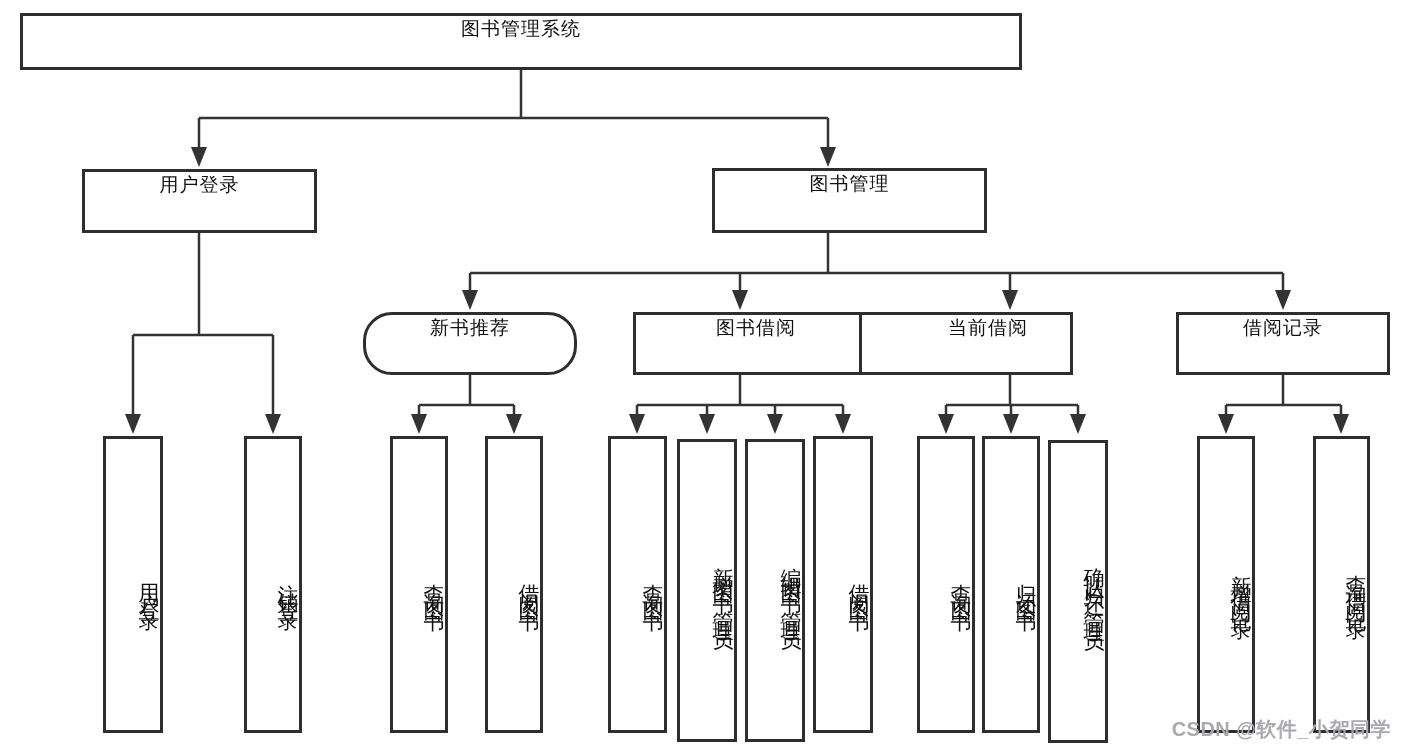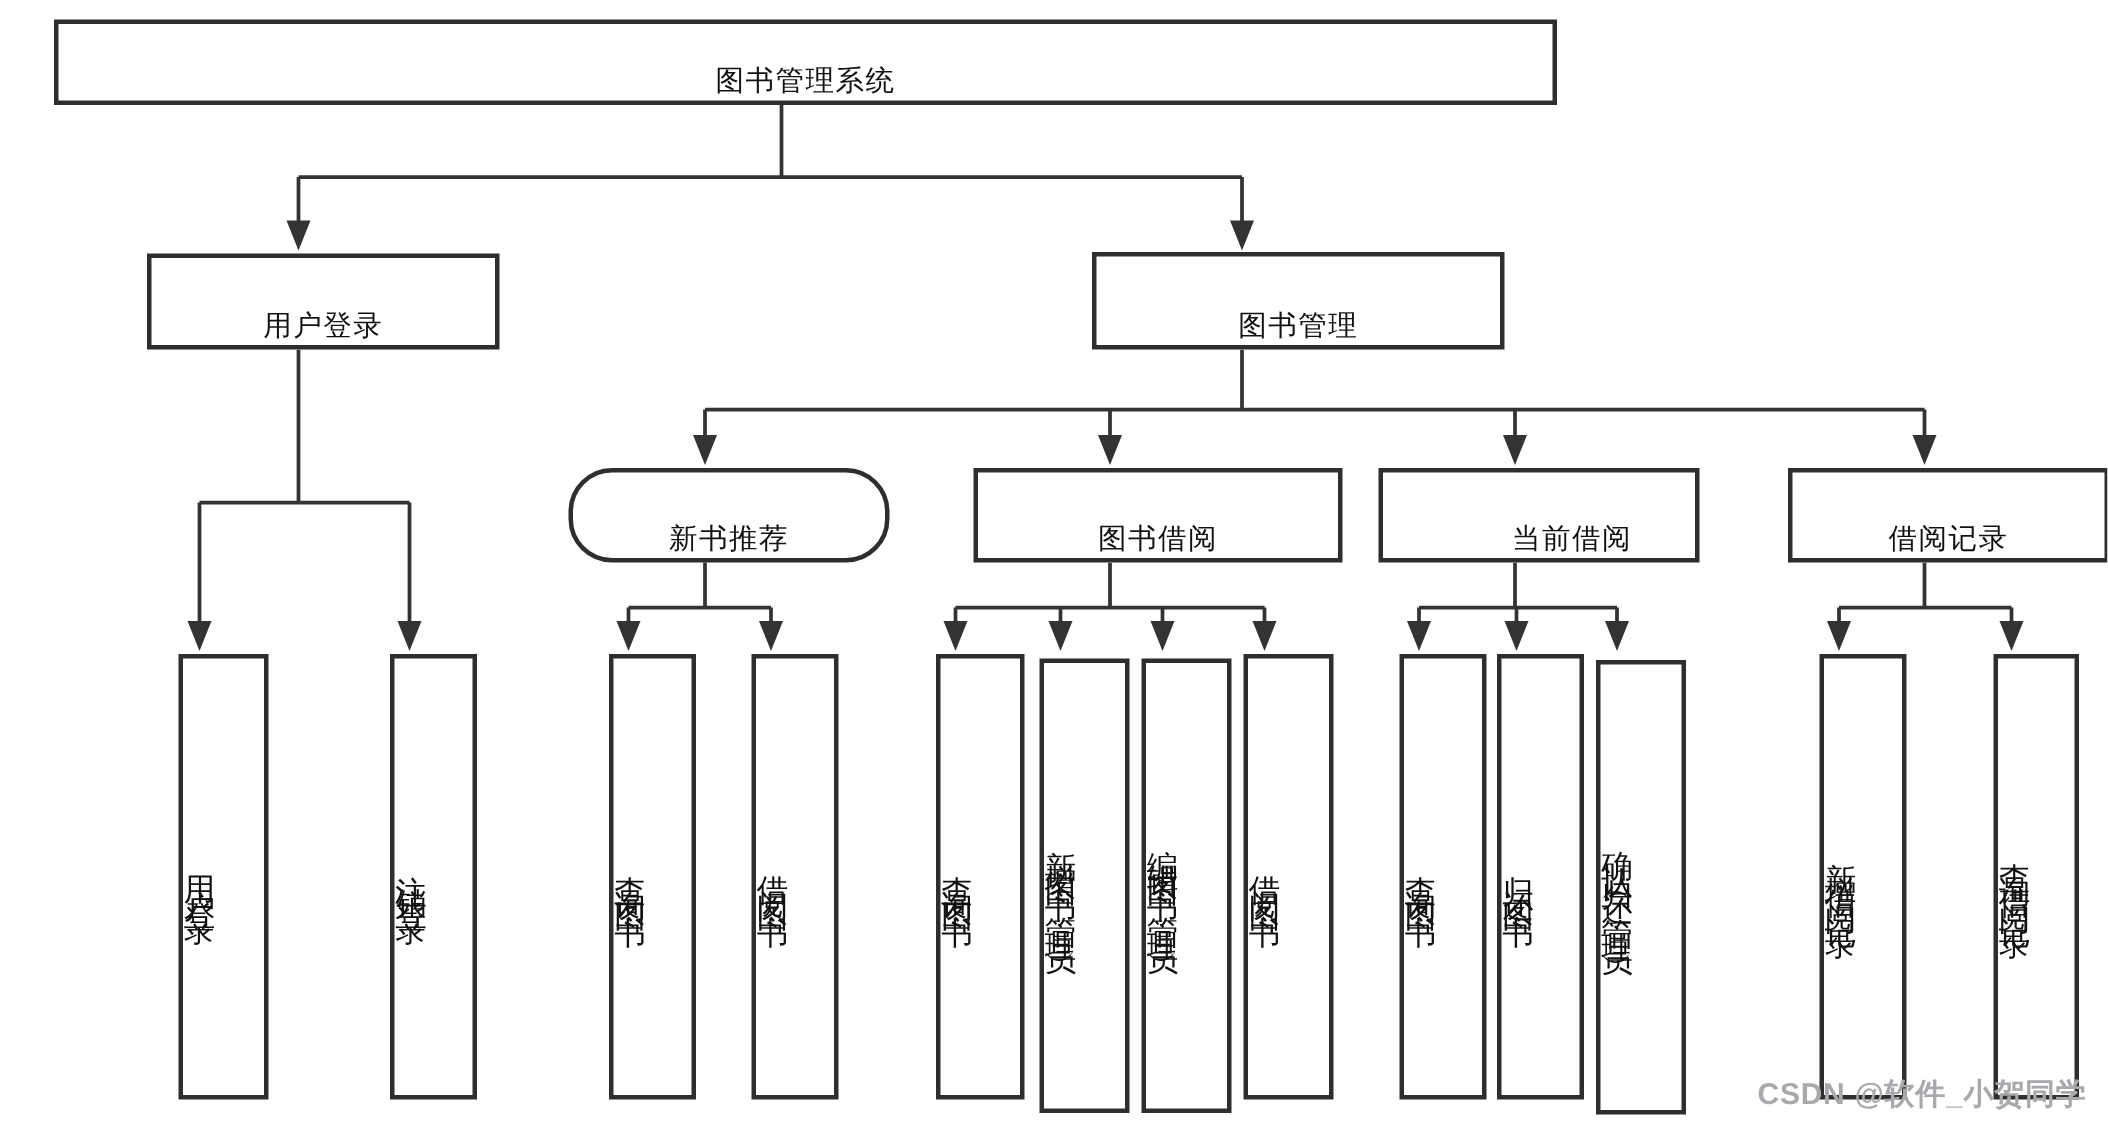--- a/index.html
+++ b/index.html
@@ -21,24 +21,23 @@
     top: 0;
     width: 1405px;
     height: 747px;
   }
   .box {
     position: absolute;
     box-sizing: border-box;
     background: #ffffff;
     border: 3px solid #2e2e2e;
     display: flex;
-    align-items: flex-end;
+    align-items: flex-start;
     justify-content: center;
     color: #111111;
-    margin-left: 16px;
   }
   .hbox {
     font-size: 19px;
     letter-spacing: 1px;
   }
   .leaf {
     writing-mode: vertical-rl;
     text-orientation: mixed;
     font-size: 21px;
     letter-spacing: 9px;
@@ -146,21 +145,21 @@
   <div class="box hbox" style="left:712px; top:168px; width:275px; height:65px;">
     <span>图书管理</span>
   </div>
 
   <div class="box hbox" style="left:363px; top:312px; width:214px; height:63px;border-radius:29px;">
     <span>新书推荐</span>
   </div>
   <div class="box hbox" style="left:633px; top:312px; width:246px; height:63px;">
     <span>图书借阅</span>
   </div>
-  <div class="box hbox" style="left:903px; top:312px; width:214px; height:63px;padding-left:44px;">
+  <div class="box hbox" style="left:859px; top:312px; width:214px; height:63px;padding-left:44px;">
     <span>当前借阅</span>
   </div>
   <div class="box hbox" style="left:1176px; top:312px; width:214px; height:63px;">
     <span>借阅记录</span>
   </div>
 
   <div class="box leaf" style="left:103px; top:436px; width:60px; height:297px;">
     <span>用户登录</span>
   </div>
   <div class="box leaf" style="left:244px; top:436px; width:58px; height:297px;">

